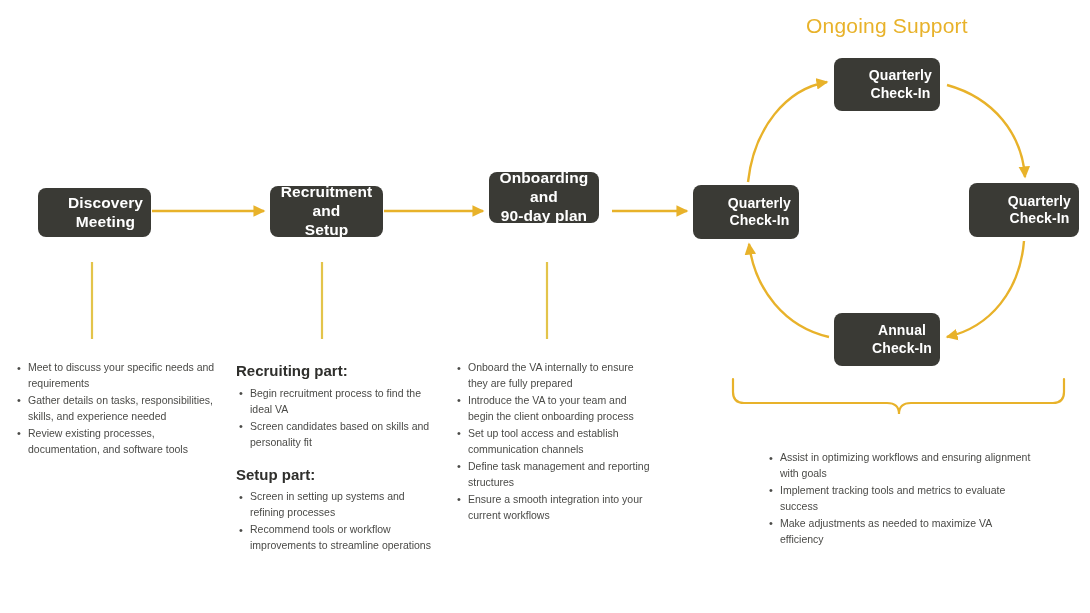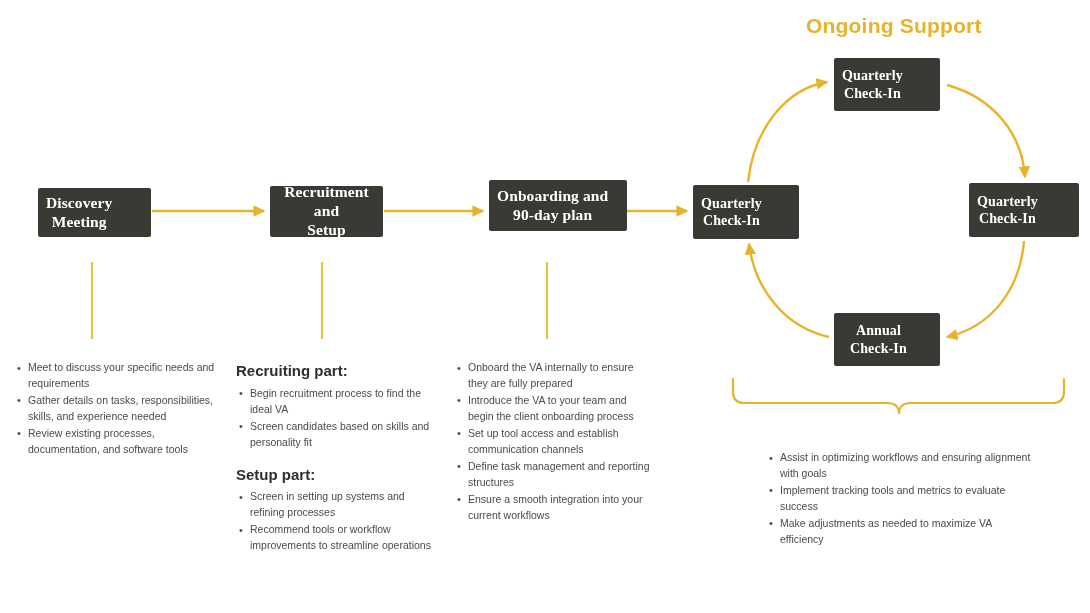--- a/index.html
+++ b/index.html
@@ -26,56 +26,55 @@
     left: 0; top: 0;
     width: 1090px;
     height: 613px;
     pointer-events: none;
   }
 
   
   .node {
     position: absolute;
     background: #3a3a35;
-    border-radius: 2px;
+    border-radius: 8px;
     color: #ffffff;
     display: flex;
     align-items: center;
-    justify-content: flex-start;
+    justify-content: flex-end;
     text-align: center;
     line-height: 1.22;
     box-sizing: border-box;
     z-index: 5;
-    font-family: Liberation Serif, serif;
   }
   .node .node-label {
     display: block;
     white-space: pre-line;
     padding: 0 8px;
   }
 
   .node-stage { font-size: 15.5px; font-weight: 600; letter-spacing: .1px; }
   .node-cycle { font-size: 14px;   font-weight: 600; letter-spacing: .1px; }
 
   
   #node-discovery   { left: 38px;  top: 188px; width: 113px; height: 49px; }
   #node-recruitment { left: 270px; top: 186px; width: 113px; height: 51px; }
-  #node-onboarding  { left: 489px; top: 180px; width: 138px; height: 51px; }
+  #node-onboarding  { left: 489px; top: 172px; width: 110px; height: 51px; }
   #node-quarterly-1 { left: 693px; top: 185px; width: 106px; height: 54px; }
   #node-quarterly-2 { left: 834px; top: 58px;  width: 106px; height: 53px; }
   #node-quarterly-3 { left: 969px; top: 183px; width: 110px; height: 54px; }
   #node-annual      { left: 834px; top: 313px; width: 106px; height: 53px; padding-left: 8px; }
 
   
   #ongoing-title {
     position: absolute;
     left: 806px;
     top: 14px;
     font-size: 21px;
-    font-weight: 700;
+    font-weight: 400;
     color: #e8b22a;
     letter-spacing: .2px;
     white-space: nowrap;
   }
 
   
   .detail-block {
     position: absolute;
     font-size: 10.5px;
     line-height: 1.52;

